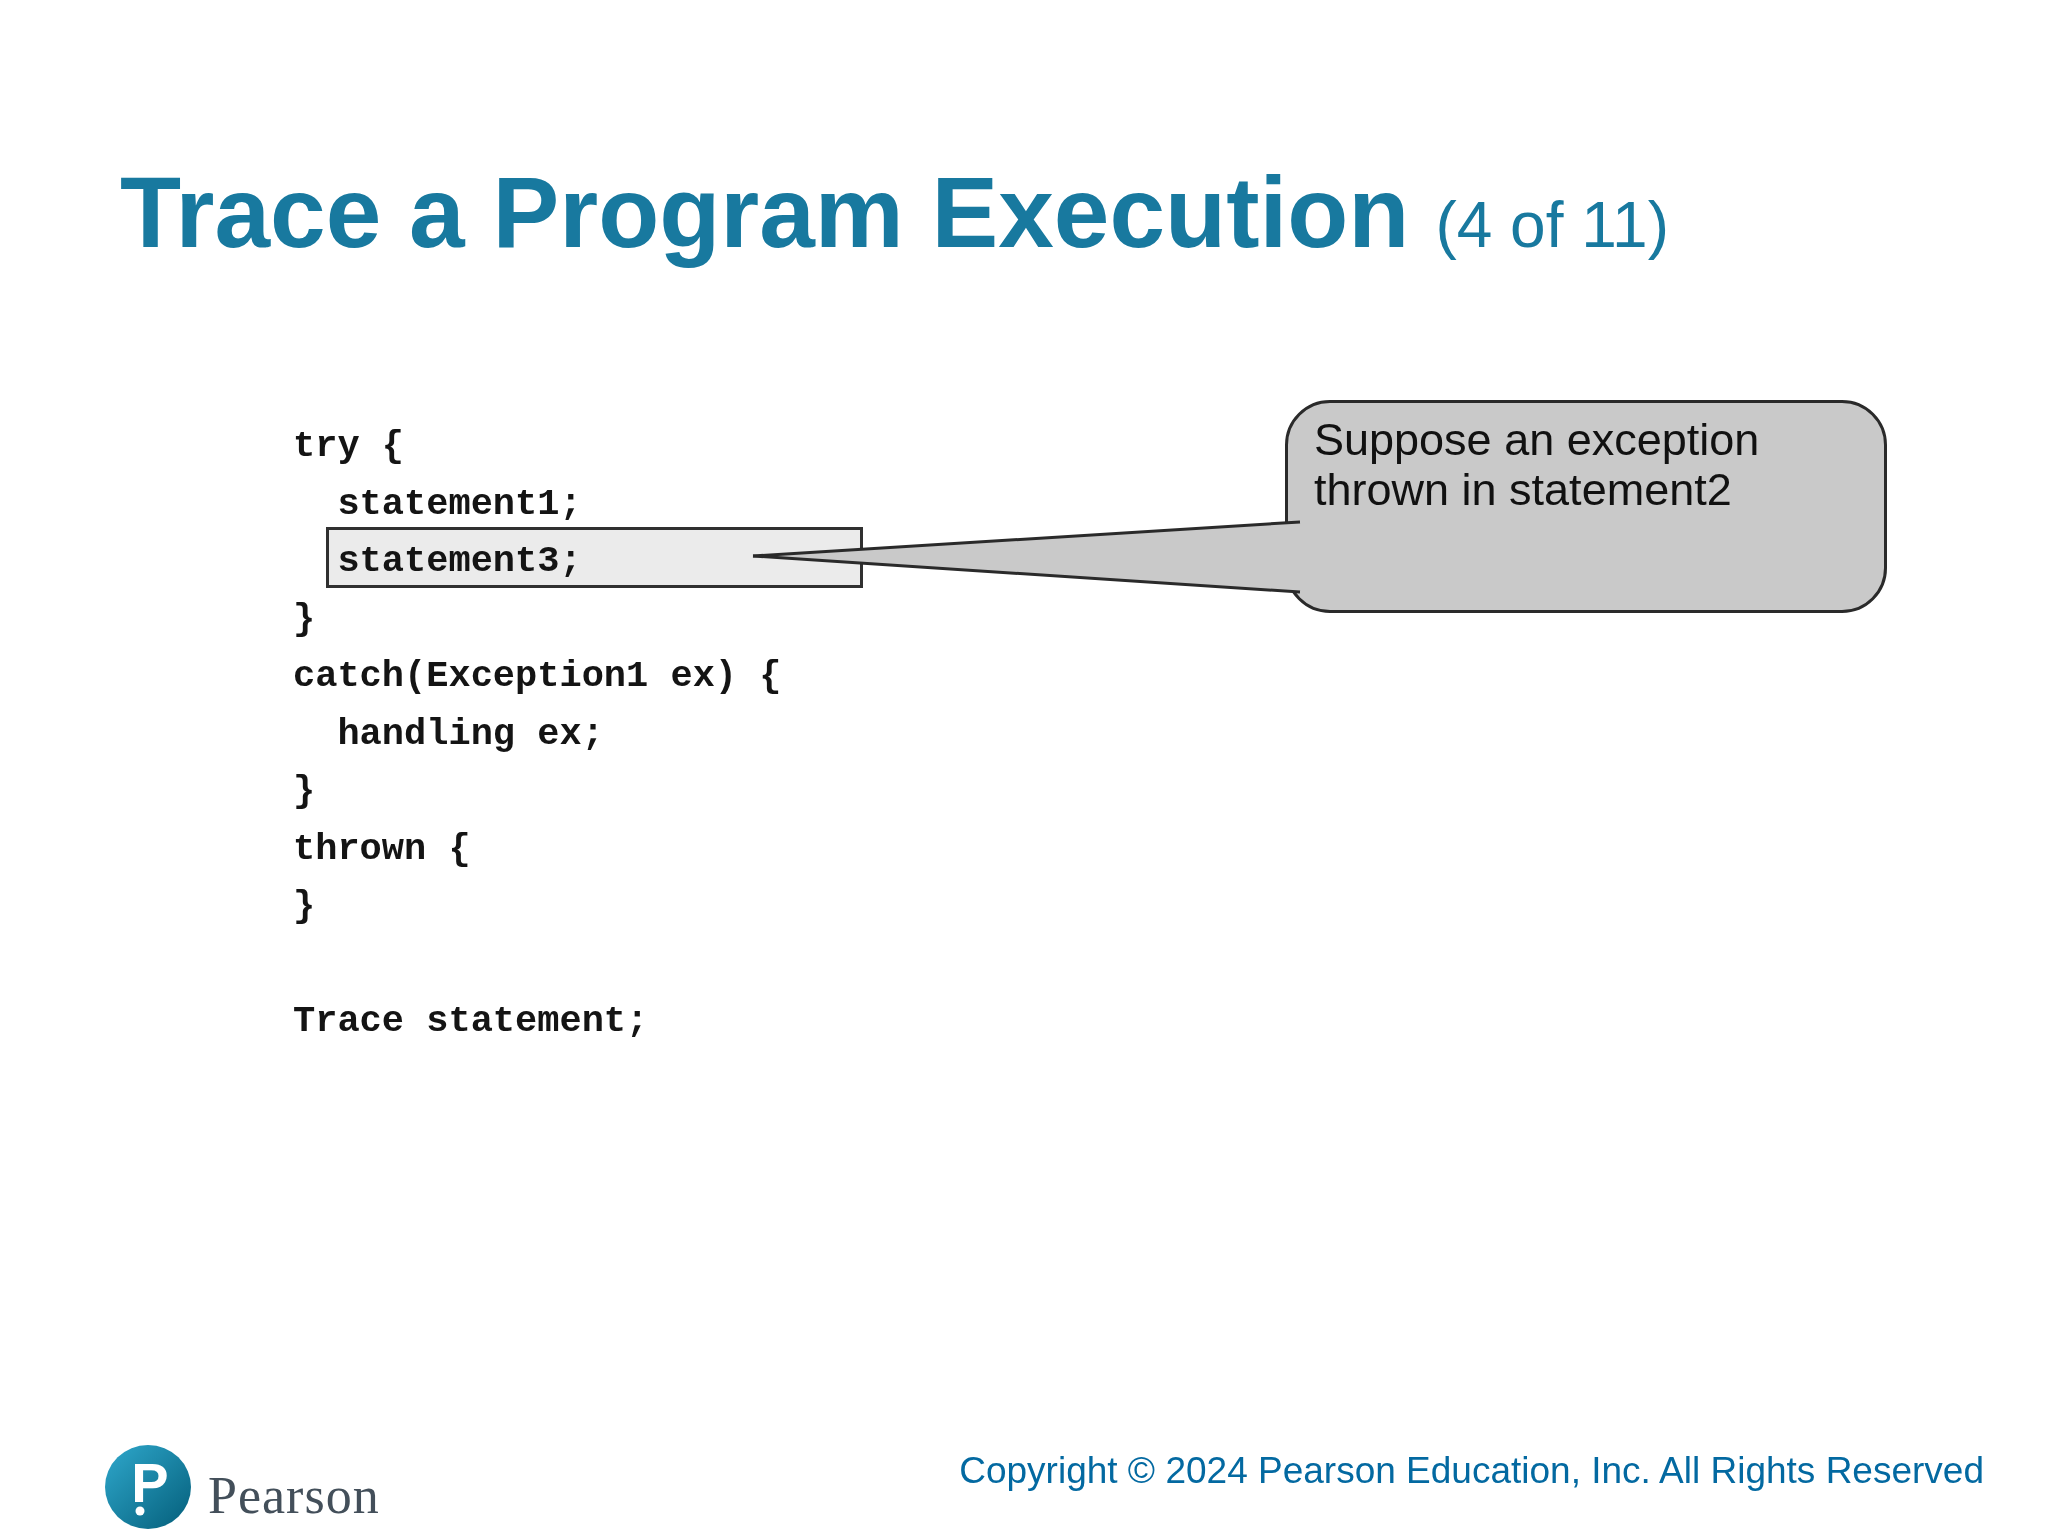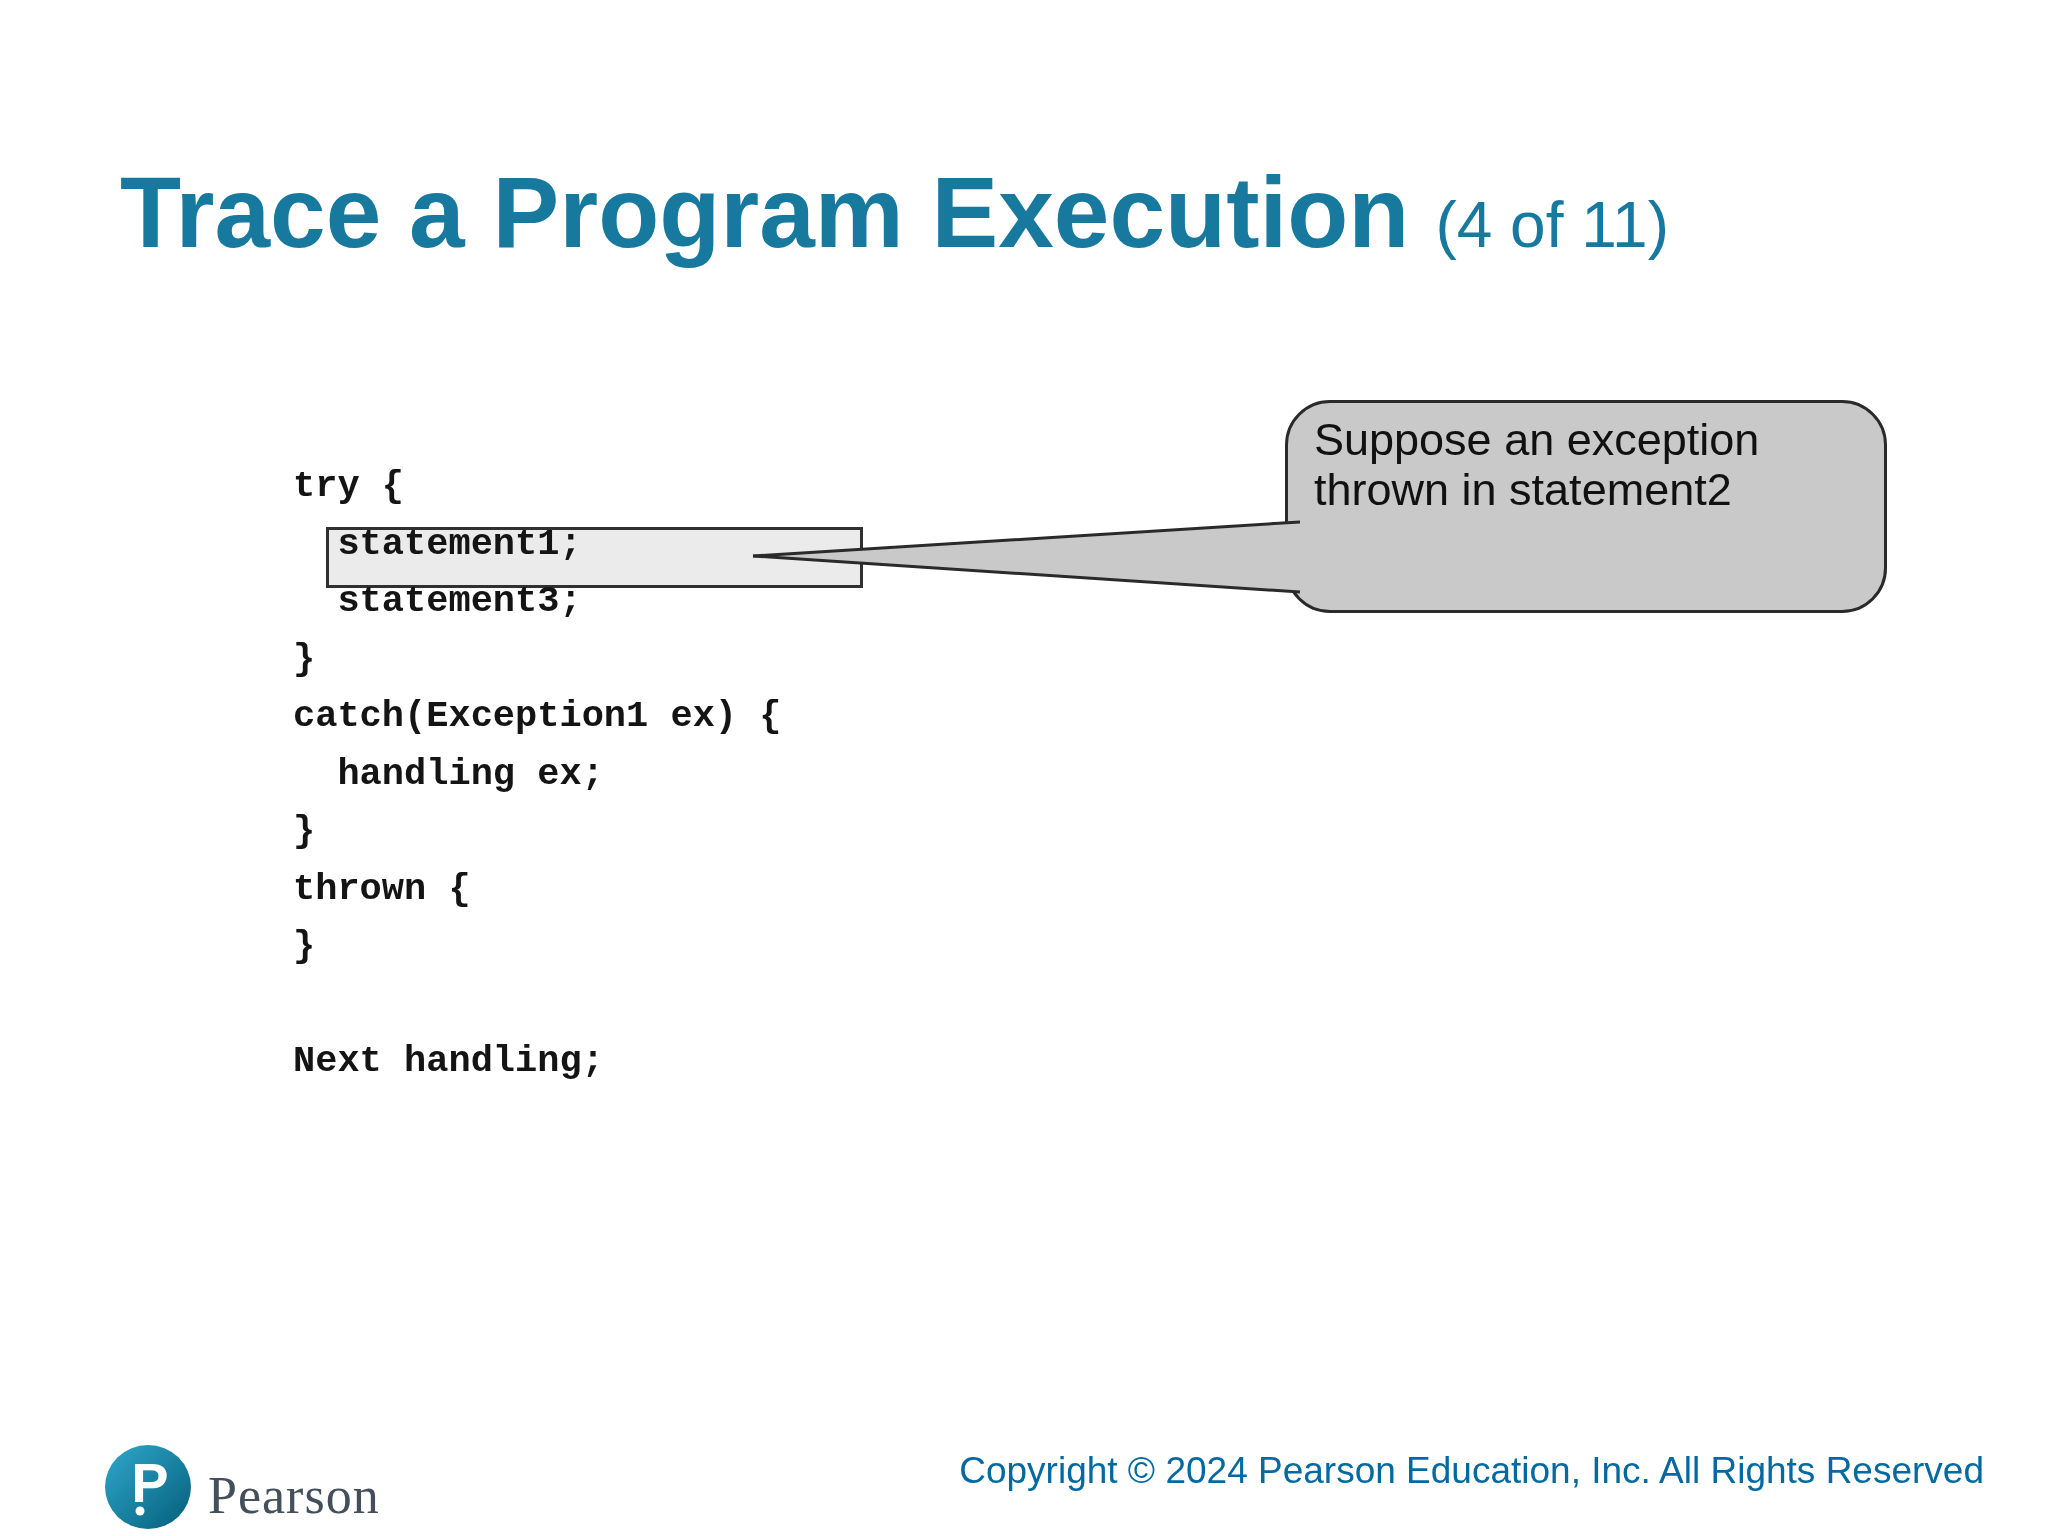--- a/index.html
+++ b/index.html
@@ -35,21 +35,20 @@
     margin-left:26px;
   }
   .code-block{
     position:absolute;
     left:293px; top:418px;
     font-family:"Liberation Mono", monospace;
     font-weight:bold;
     font-size:37px;
     color:var(--code-text);
     z-index:2;
-    margin-top:40px;
   }
   .code-line{
     height:57.5px;
     line-height:57.5px;
     white-space:pre;
   }
   .code-line.hl{ color:var(--highlight-text); }
   .highlight-box{
     position:absolute;
     left:326px; top:527px;
@@ -112,21 +111,21 @@
     <div class="code-line">try {</div>
     <div class="code-line">  statement1;</div>
     <div class="code-line">  statement3;</div>
     <div class="code-line">}</div>
     <div class="code-line">catch(Exception1 ex) {</div>
     <div class="code-line">  handling ex;</div>
     <div class="code-line">}</div>
     <div class="code-line">thrown {</div>
     <div class="code-line">}</div>
     <div class="code-line"></div>
-    <div class="code-line">Next handling;</div>
+    <div class="code-line">Trace statement;</div>
   </div>
 
 <div class="callout-bubble" id="callout-bubble">
     <div class="callout-line">Suppose an exception</div>
     <div class="callout-line">thrown in statement2</div>
   </div>
 
 <svg class="callout-pointer" viewBox="0 0 580 110" xmlns="http://www.w3.org/2000/svg">
   <polygon points="13,56 560,22 560,92" fill="#c9c9c9"></polygon>
   <line x1="13" y1="56" x2="560" y2="22" stroke="#2a2a2a" stroke-width="3"></line>

